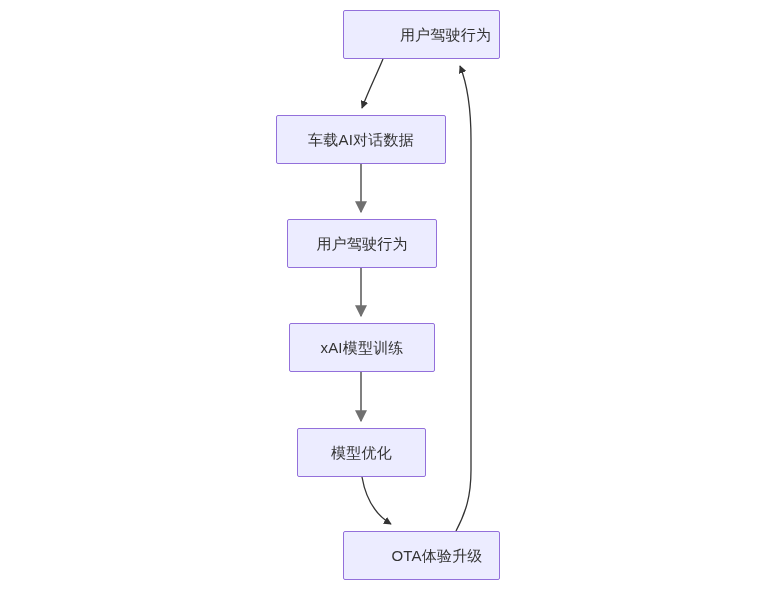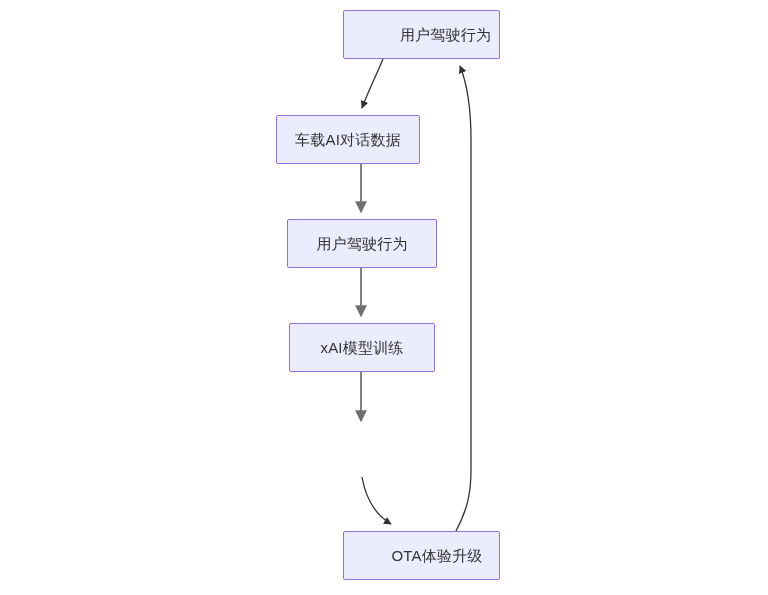--- a/index.html
+++ b/index.html
@@ -73,30 +73,33 @@
 
     <path d="M 456 531 C 466 512 471 496 471 470
              L 471 140
              C 471 110 468 86 460 66" fill="none" stroke="#333333" stroke-width="1.3" marker-end="url(#arrow-dark)"></path>
   </svg>
 
   <div class="flow-node" style="left:343px; top:10px; width:157px; height:49px;padding-left:48px;">
     <span class="node-label">用户驾驶行为</span>
   </div>
 
-  <div class="flow-node" style="left:276px; top:115px; width:144px; height:49px;">
+  <div class="flow-node" style="left:276px; top:115px; width:170px; height:49px;">
     <span class="node-label">车载AI对话数据</span>
   </div>
 
   <div class="flow-node" style="left:287px; top:219px; width:150px; height:49px;">
     <span class="node-label">用户驾驶行为</span>
   </div>
 
   <div class="flow-node" style="left:289px; top:323px; width:146px; height:49px;">
     <span class="node-label">xAI模型训练</span>
   </div>
 
+  <div class="flow-node" style="left:297px; top:428px; width:129px; height:49px;">
+    <span class="node-label">模型优化</span>
+  </div>
 
   <div class="flow-node" style="left:343px; top:531px; width:157px; height:49px;padding-left:31px;">
     <span class="node-label">OTA体验升级</span>
   </div>
 
 </div>
 
 </body></html>

